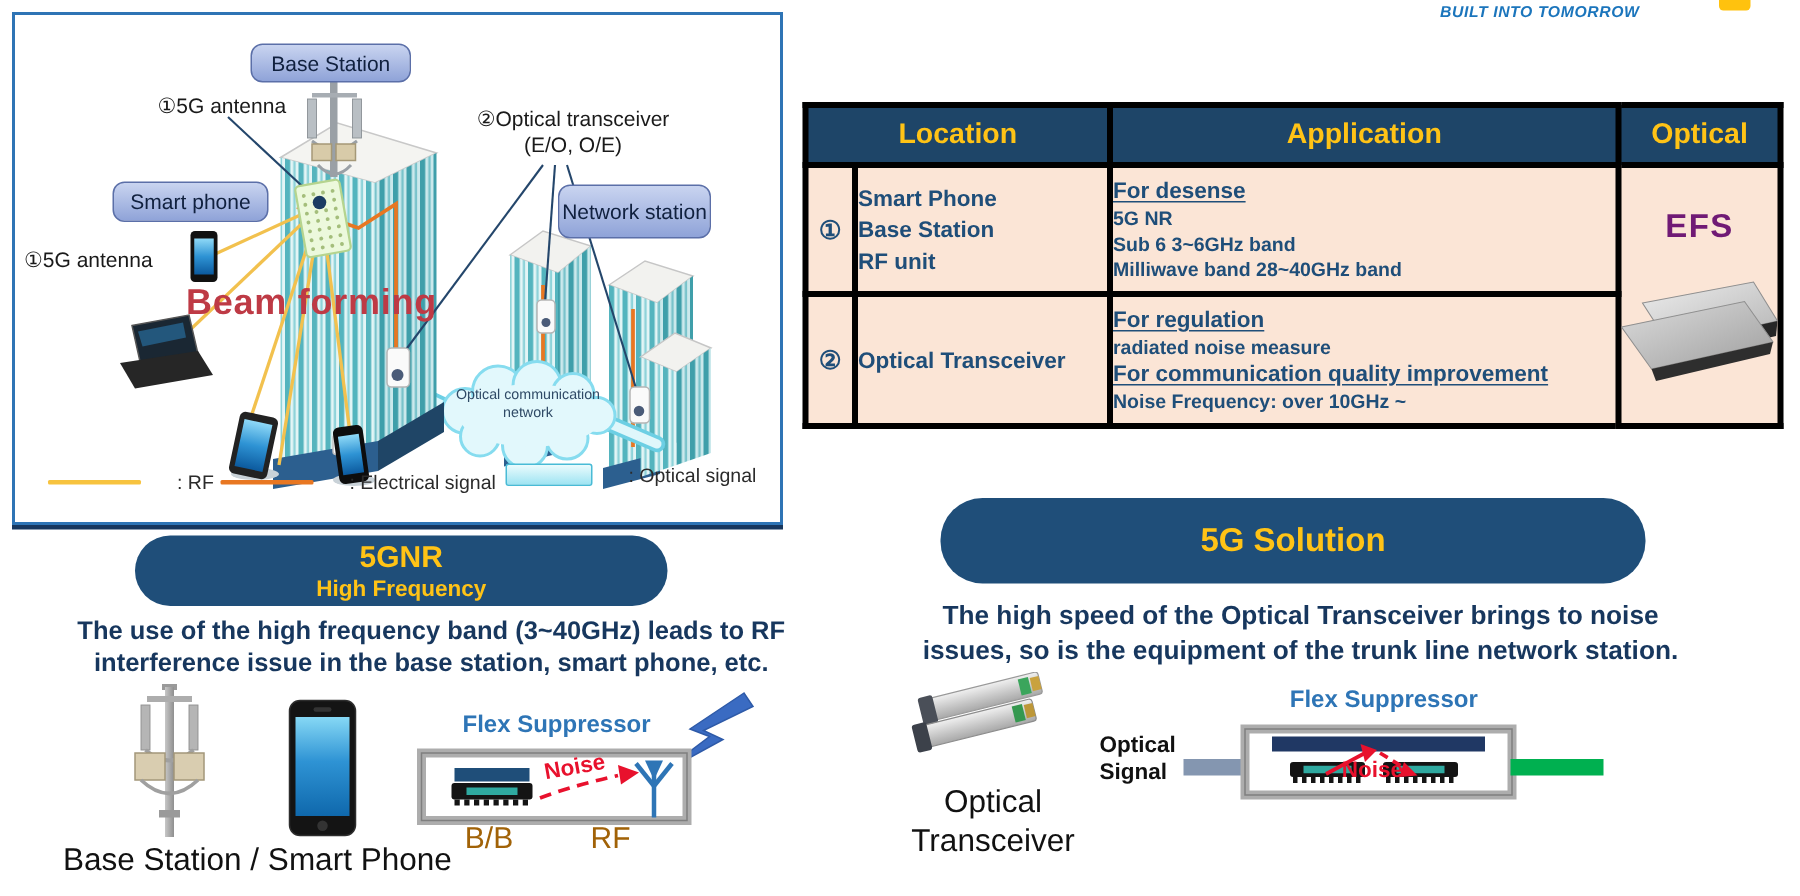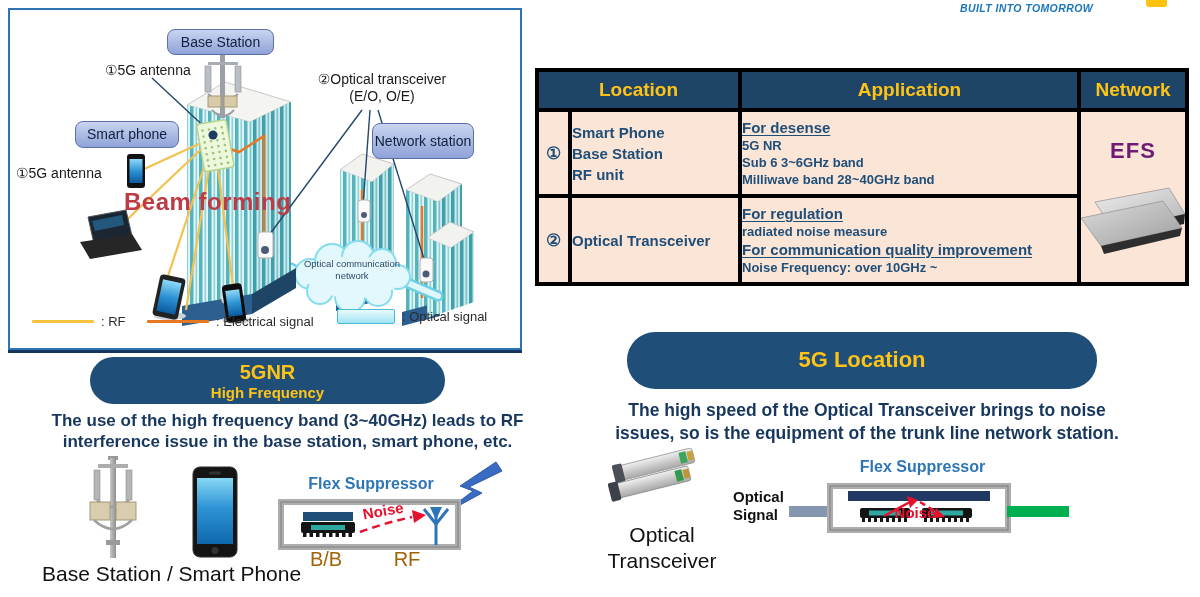--- a/index.html
+++ b/index.html
@@ -14,21 +14,21 @@
 
   
   .diagram{left:8px;top:8px;width:510px;height:338px;border:2px solid #2E74B5;background:#fff;
            box-shadow:0 3px 0 #17375E;}
   .pill{background:linear-gradient(#C9D4F0,#8FA3D8);border:1.5px solid #5B6FA8;border-radius:8px;
         color:#10203E;font-size:14px;font-weight:500;display:flex;align-items:center;justify-content:center;
         text-align:center;line-height:1.15;}
   .dlabel{font-size:14px;color:#1a1a1a;white-space:nowrap;}
   .beam-forming{font-size:24px;font-weight:bold;color:#BE3A45;letter-spacing:.5px;white-space:nowrap;}
   .cloud-text{width:100px;text-align:center;font-size:9.5px;line-height:1.25;color:#2F4A66;}
-  .legend-item{display:flex;align-items:center;gap:7px;font-size:13px;color:#2b2b2b;white-space:nowrap;}
+  .legend-item{display:flex;align-items:center;gap:24px;font-size:13px;color:#2b2b2b;white-space:nowrap;}
   .leg-line{width:62px;height:3px;border-radius:1px;}
   .leg-rf{background:#F7C33F;} .leg-el{background:#E87722;}
   .leg-opt{width:56px;height:13px;background:linear-gradient(#EAFBFD,#9FE4F2);border:1.5px solid #49BBD6;border-radius:2px;}
 
   
   table.sol{border-collapse:collapse;table-layout:fixed;width:650px;}
   table.sol td,table.sol th{border:4px solid #000000;padding:0;}
   table.sol th{background:#1E4568;color:#FFC316;font-size:19px;font-weight:bold;height:36px;}
   table.sol td{background:#FBE5D6;color:#1F4E79;}
   td.numcell{text-align:center;font-size:17px;font-weight:bold;}
@@ -260,21 +260,21 @@
     <colgroup>
         <col style="width:33px">
         <col style="width:170px">
         <col style="width:339px">
         <col style="width:108px">
       </colgroup>
     <tbody>
         <tr>
       <th colspan="2">Location</th>
       <th>Application</th>
-      <th>Network</th>
+      <th>Optical</th>
     </tr>
     <tr style="height:86px">
       <td class="numcell">①</td>
       <td class="loccell">
         <div>Smart Phone</div>
         <div>Base Station</div>
         <div>RF unit</div>
       </td>
       <td class="appcell">
         <div class="app-h">For desense</div>
@@ -315,21 +315,21 @@
   </tbody>
     </table>
 
   <div class="abs badge badge-l">
     <div class="t">5GNR</div>
     <div class="s">High Frequency</div>
   </div>
   <div class="abs para para-l">The use of the high frequency band (3~40GHz) leads to RF interference issue in the base station, smart phone, etc.</div>
 
   <div class="abs badge badge-r">
-    <div class="t">5G Location</div>
+    <div class="t">5G Solution</div>
   </div>
   <div class="abs para para-r">The high speed of the Optical Transceiver brings to noise issues, so is the equipment of the trunk line network station.</div>
 
   <svg class="abs" style="left:82px;top:456px" width="62" height="104" viewBox="0 0 62 104">
     <defs>
       <linearGradient id="mast" x1="0" y1="0" x2="1" y2="0">
         <stop offset="0" stop-color="#C7C7C7"></stop>
           <stop offset="1" stop-color="#8F8F8F"></stop>
       </linearGradient>
     </defs>

